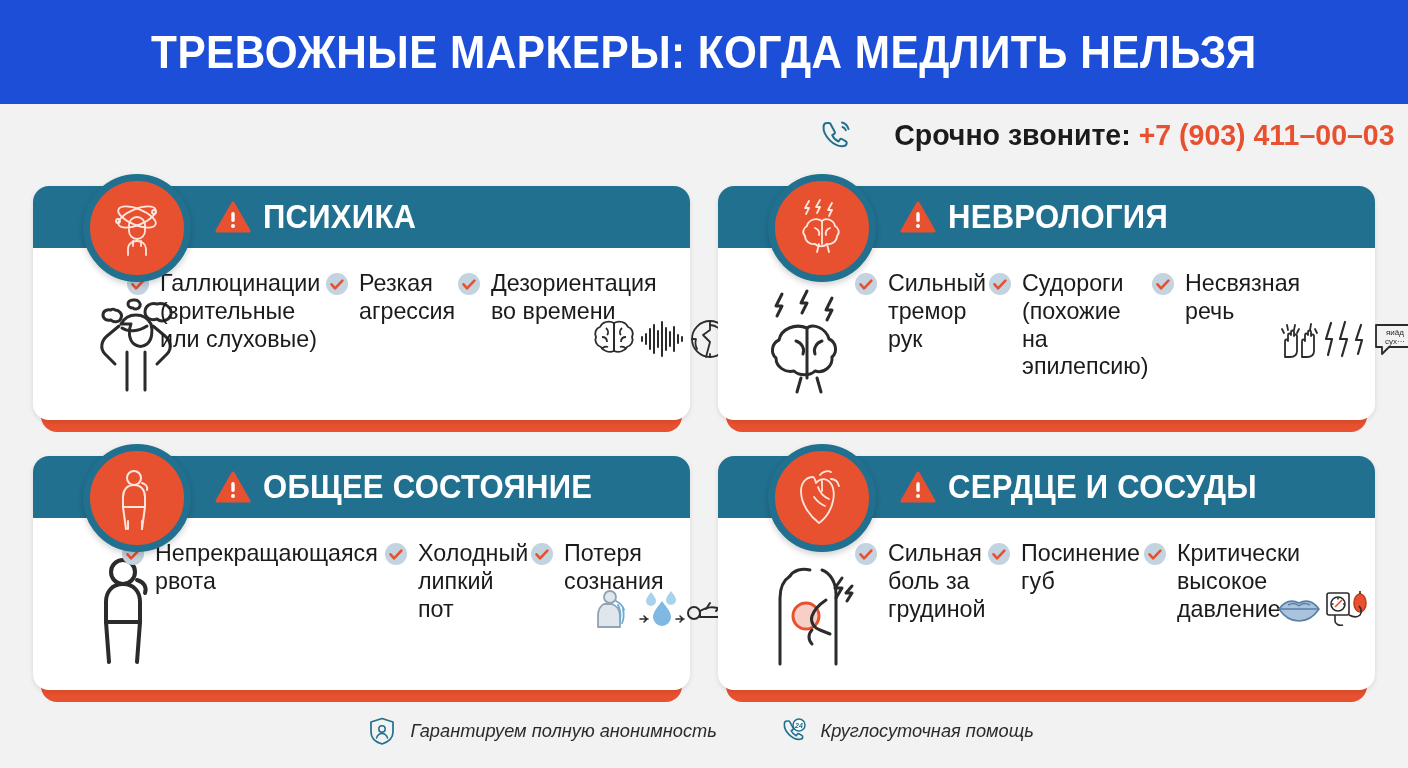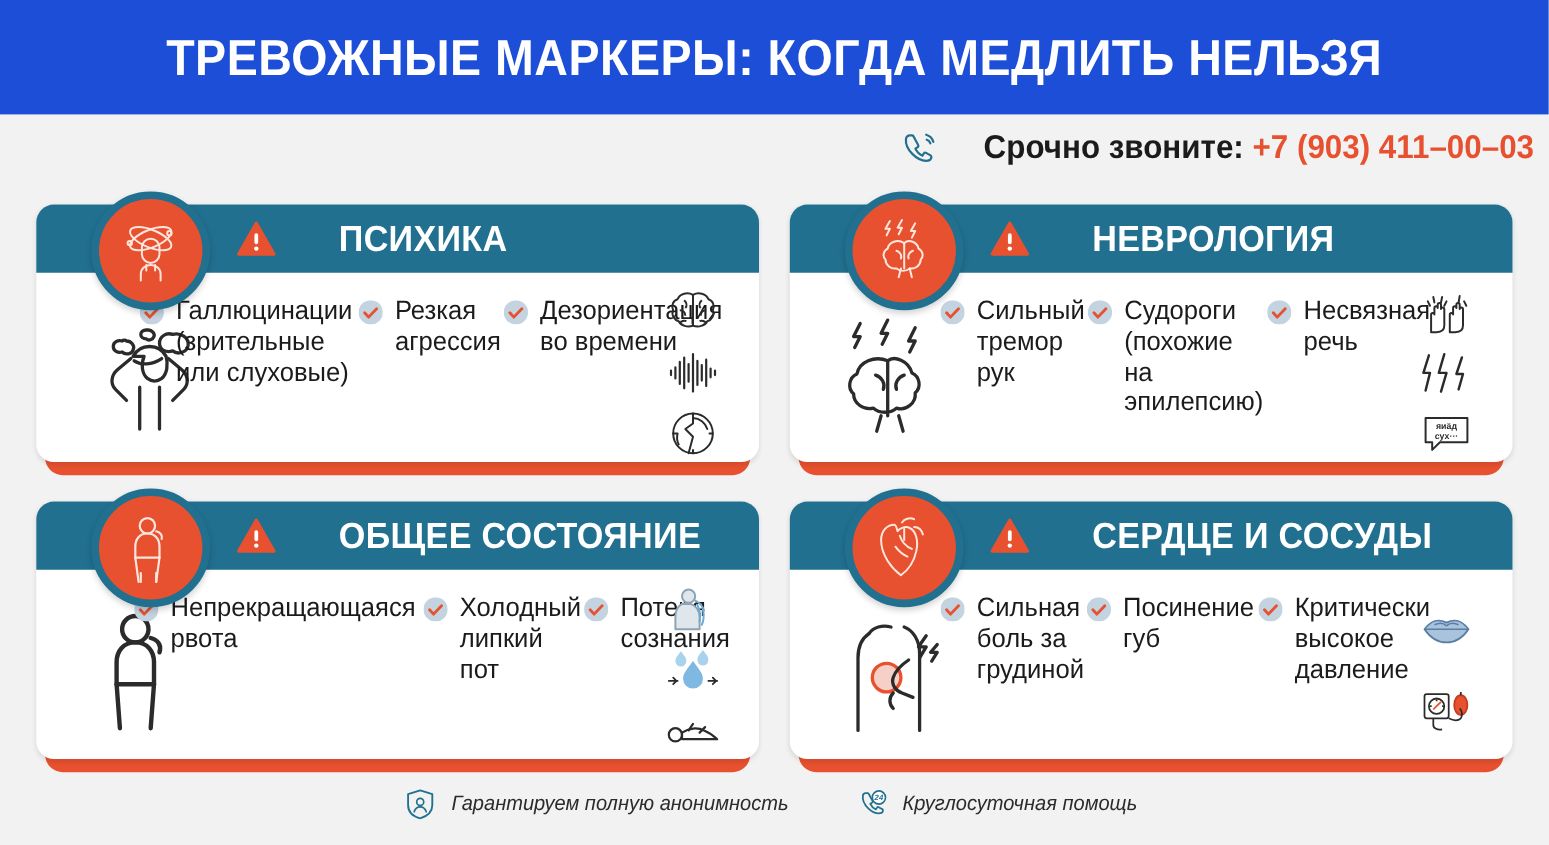--- a/index.html
+++ b/index.html
@@ -67,21 +67,21 @@
     position:absolute;left:0;right:0;top:0;height:62px;
     background:#21708f;border-radius:16px 16px 0 0;
     display:flex;align-items:center;
   }
   .card-title{
     color:#ffffff;font-size:33px;font-weight:bold;
     letter-spacing:.3px;white-space:nowrap;transform:scaleX(.94);
     transform-origin:left center;
   }
   .warn-tri{width:36px;height:33px;flex:none;margin-right:12px;}
-  .head-inner{display:flex;align-items:center;margin-left:182px;gap:45px;}
+  .head-inner{display:flex;align-items:center;margin-left:182px;}
 
   
   .badge{
     position:absolute;left:50px;top:-12px;
     width:108px;height:108px;border-radius:50%;
     background:#e8512f;border:7px solid #21708f;
     box-sizing:border-box;
     display:flex;align-items:center;justify-content:center;
     z-index:4;
     box-shadow:0 3px 6px rgba(0,0,0,.18);
@@ -109,23 +109,22 @@
     width:22px;height:22px;flex:none;margin-top:4px;
   }
   .bullet-text{
     font-size:24px;color:#1b1b1b;line-height:1.16;
     white-space:pre-line;transform:scaleX(.97);transform-origin:left top;
   }
 
   .right-icons{
     position:absolute;right:20px;top:16px;
     width:80px;height:150px;
-    display:flex;flex-direction:column;align-items:center;
+    display:flex;flex-direction:row;align-items:center;
     justify-content:space-between;
-    font-weight:bold;
   }
   .right-icons svg{width:48px;height:40px;display:block;}
 
   
   .footer{
     position:absolute;left:0;bottom:20px;width:1408px;height:34px;
     display:flex;align-items:center;justify-content:center;gap:58px;font-style:italic;
   }
   .foot-item{display:flex;align-items:center;gap:9px;}
   .foot-item svg{width:26px;height:28px;display:block;flex:none;}

